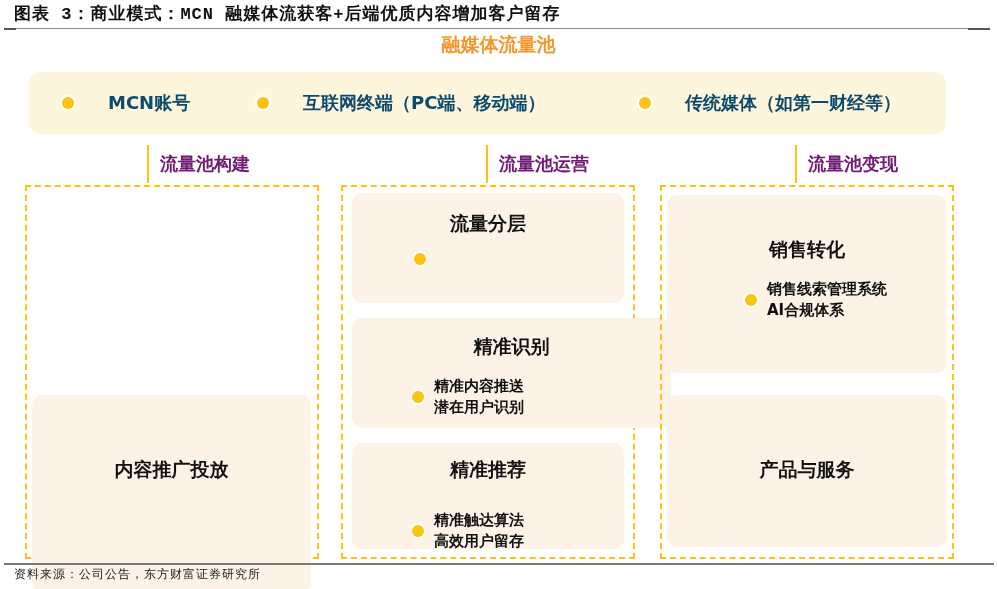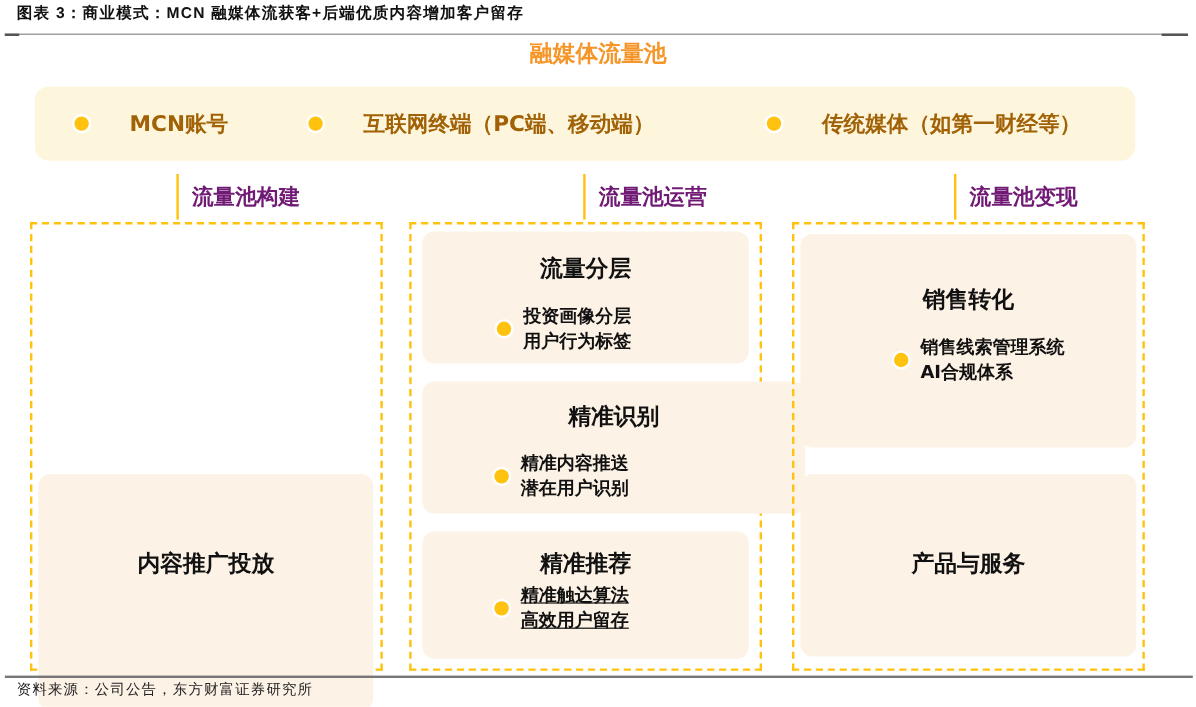--- a/index.html
+++ b/index.html
@@ -1,33 +1,33 @@
 <!DOCTYPE html>
 <html><head>
 <meta charset="utf-8">
 <style>
   html, body { margin: 0; padding: 0; background: #ffffff; }
   body { width: 997px; height: 589px; position: relative; overflow: hidden;
          font-family: "DejaVu Sans", "Liberation Sans", sans-serif; color: #111; }
 
-  .fig-title { position: absolute; left: 14px; top: 2px; font-family: Liberation Sans, sans-serif;
-               font-size: 13px; font-weight: bold; color: #111; letter-spacing: 1px; white-space: nowrap; }
+  .fig-title { position: absolute; left: 14px; top: 2px; font-family: Liberation Mono, monospace;
+               font-size: 17px; font-weight: bold; color: #111; letter-spacing: 1px; white-space: nowrap; }
   .top-rule { position: absolute; left: 4px; top: 28px; width: 986px; height: 1px; background: #8a8a8a; }
   .top-rule-l { position: absolute; left: 4px; top: 28px; width: 12px; height: 2px; background: #555; }
   .top-rule-r { position: absolute; left: 968px; top: 28px; width: 22px; height: 2px; background: #555; }
 
   .pool-title { position: absolute; left: 0; width: 997px; top: 32px; text-align: center;
                 font-size: 19px; font-weight: bold; color: #f5962a; }
 
   .channel-bar { position: absolute; left: 29px; top: 72px; width: 917px; height: 62px;
                  background: #fef6dc; border-radius: 12px; display: flex; align-items: center; }
   .channel { display: flex; align-items: center; position: absolute; top: 0; height: 62px; }
   .dot { width: 12px; height: 12px; border-radius: 50%; background: #ffc20e;
          box-shadow: 0 0 0 2px #ffffff; display: inline-block; flex: none; }
-  .channel .label { font-size: 18px; font-weight: bold; color: #a16207; margin-left: 34px; white-space: nowrap; }
+  .channel .label { font-size: 18px; font-weight: bold; color: #0c4a6e; margin-left: 34px; white-space: nowrap; }
 
   .stage-head { position: absolute; top: 145px; height: 38px; border-left: 2px solid #ffc20e;
                 padding-left: 11px; display: flex; align-items: center;
                 font-size: 18px; font-weight: bold; color: #701a75; white-space: nowrap; }
 
   .column { position: absolute; top: 185px; height: 374px; border: 2px dashed #ffc20e; box-sizing: border-box; }
   .card { position: absolute; background: #fdf2e6; border-radius: 10px; text-align: center; }
   .card .ctitle { font-size: 19px; font-weight: bold; color: #111; position: absolute; left: 0; right: 0; }
   .bullet { position: absolute; display: flex; align-items: center; }
   .bullet .txt { font-size: 15px; font-weight: bold; color: #111; line-height: 21px; text-align: left; margin-left: 10px; }
@@ -69,39 +69,35 @@
   <div class="card" style="left:5px; top:208px; width:279px; height:197px;">
     <div class="ctitle" style="top:62px">内容推广投放</div>
   </div>
 </div>
 
 <div class="column" style="left:341px; width:294px;">
   <div class="card" style="left:9px; top:6px; width:272px; height:110px;">
     <div class="ctitle" style="top:18px">流量分层</div>
     <div class="bullet" style="left:62px; top:60px;">
       <span class="dot"></span>
-      <span class="txt">
-        <span>投资画像分层</span><br>
-        <span>用户行为标签</span>
-      </span>
     </div>
   </div>
   <div class="card" style="left:9px; top:131px; width:272px; height:110px;padding-left:47px;">
     <div class="ctitle" style="top:16px">精准识别</div>
     <div class="bullet" style="left:60px; top:58px;">
       <span class="dot"></span>
       <span class="txt">
         <span>精准内容推送</span><br>
         <span>潜在用户识别</span>
       </span>
     </div>
   </div>
   <div class="card" style="left:9px; top:256px; width:272px; height:106px;">
     <div class="ctitle" style="top:14px">精准推荐</div>
-    <div class="bullet" style="left:60px; top:43px;text-decoration:underline;">
+    <div class="bullet" style="left:60px; top:67px;">
       <span class="dot"></span>
       <span class="txt">
         <span>精准触达算法</span><br>
         <span>高效用户留存</span>
       </span>
     </div>
   </div>
 </div>
 
 <div class="column" style="left:660px; width:294px;">

